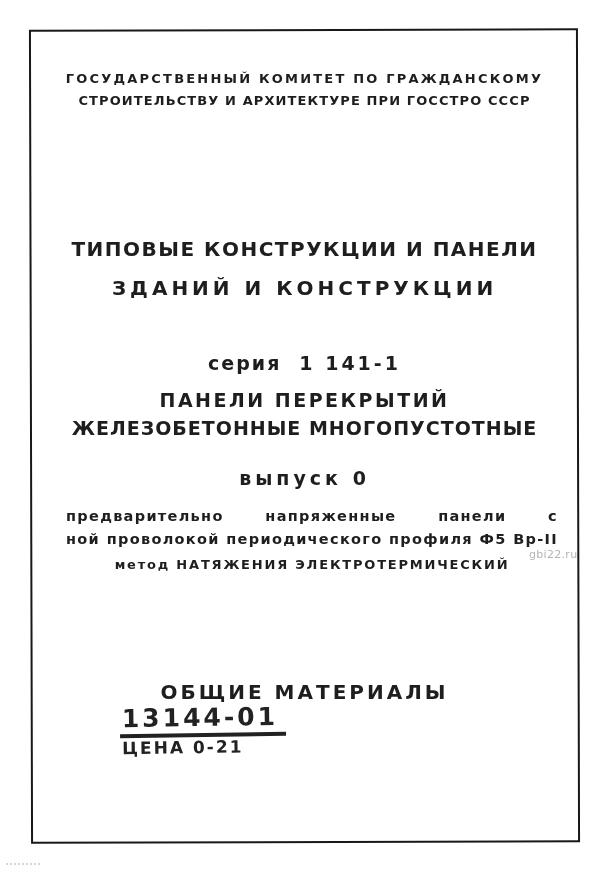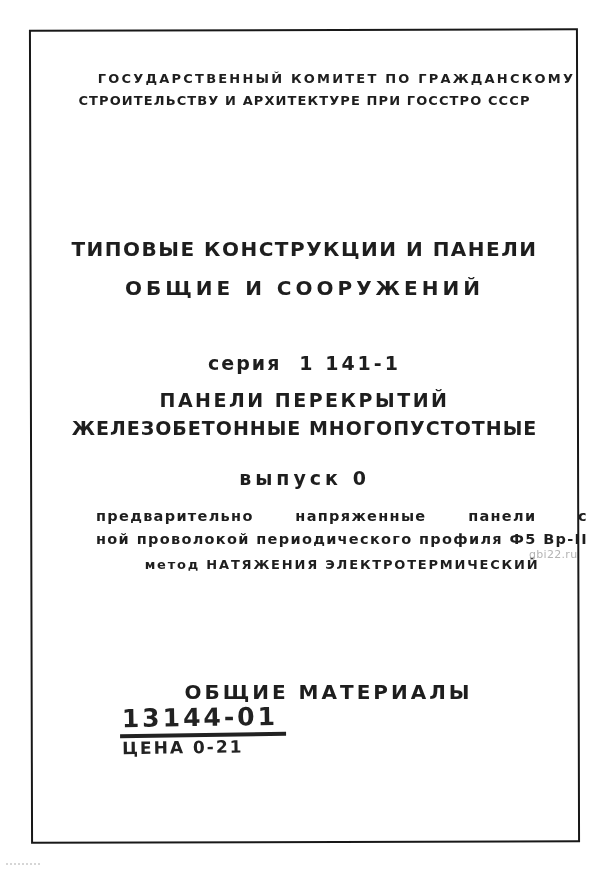--- a/index.html
+++ b/index.html
@@ -11,50 +11,50 @@
   }
   .page-border{
     position:absolute;left:30px;top:29px;width:545px;height:810px;
     border:2px solid #181818;
     transform:rotate(-0.15deg);
   }
   .abs{position:absolute;left:30px;width:549px;text-align:center;}
   .ink{color:#1e1e1e;font-weight:bold;}
 
   .hdr{font-size:13px;line-height:19px;}
-  .hdr1{letter-spacing:2.2px;padding-left:32px;}
+  .hdr1{letter-spacing:2.2px;}
   .hdr2{letter-spacing:1.1px;}
 
   .title-line{font-size:20px;}
   .title1{letter-spacing:1.5px;}
   .title2{letter-spacing:4px;}
 
   .series{font-size:19px;letter-spacing:2px;text-align:center;}
   .series .num{margin-left:18px;letter-spacing:3px;}
 
   .subject{font-size:19px;}
   .subject1{letter-spacing:2.5px;}
   .subject2{letter-spacing:1px;}
 
   .issue{font-size:19px;letter-spacing:4px;}
 
   .desc{
     position:absolute;left:66px;top:506px;width:492px;
-    font-size:14.5px;font-weight:bold;letter-spacing:1.3px;margin-left:30px;
+    font-size:14.5px;font-weight:bold;letter-spacing:1.3px;
   }
   .desc-line{
     height:23px;line-height:20px;white-space:normal;
     text-align:justify;text-align-last:justify;
   }
   .desc-last{
     text-align:right;text-align-last:center;
     font-size:13px;letter-spacing:1.8px;margin-top:3px;
   }
 
-  .section{font-size:20px;letter-spacing:3px;margin-left:24px;}
+  .section{font-size:20px;letter-spacing:3px;}
 
   .stamp{
     position:absolute;left:120px;top:703px;
     transform:rotate(-0.8deg);color:#222;
   }
   .stamp-number{
     font-size:25px;font-weight:bold;letter-spacing:3px;
     border-bottom:4px solid #222;padding:0 8px 1px 2px;
     display:inline-block;
   }
@@ -75,21 +75,21 @@
 </style>
 </head>
 <body>
 
 <div class="page-border"></div>
 
 <div class="abs hdr hdr1 ink" style="top:69px;">ГОСУДАРСТВЕННЫЙ КОМИТЕТ ПО ГРАЖДАНСКОМУ</div>
 <div class="abs hdr hdr2 ink" style="top:91px;">СТРОИТЕЛЬСТВУ И АРХИТЕКТУРЕ ПРИ ГОССТРО СССР</div>
 
 <div class="abs title-line title1 ink" style="top:237px;">ТИПОВЫЕ КОНСТРУКЦИИ И ПАНЕЛИ</div>
-<div class="abs title-line title2 ink" style="top:276px;">ОБЩИЕ И СООРУЖЕНИЙ</div>
+<div class="abs title-line title2 ink" style="top:276px;">ЗДАНИЙ И КОНСТРУКЦИИ</div>
 
 <div class="abs series ink" style="top:352px;">
   <span>серия</span><span class="num">1 141-1</span>
 </div>
 
 <div class="abs subject subject1 ink" style="top:389px;">ПАНЕЛИ ПЕРЕКРЫТИЙ</div>
 <div class="abs subject subject2 ink" style="top:417px;">ЖЕЛЕЗОБЕТОННЫЕ МНОГОПУСТОТНЫЕ</div>
 
 <div class="abs issue ink" style="top:467px;">выпуск 0</div>
 

